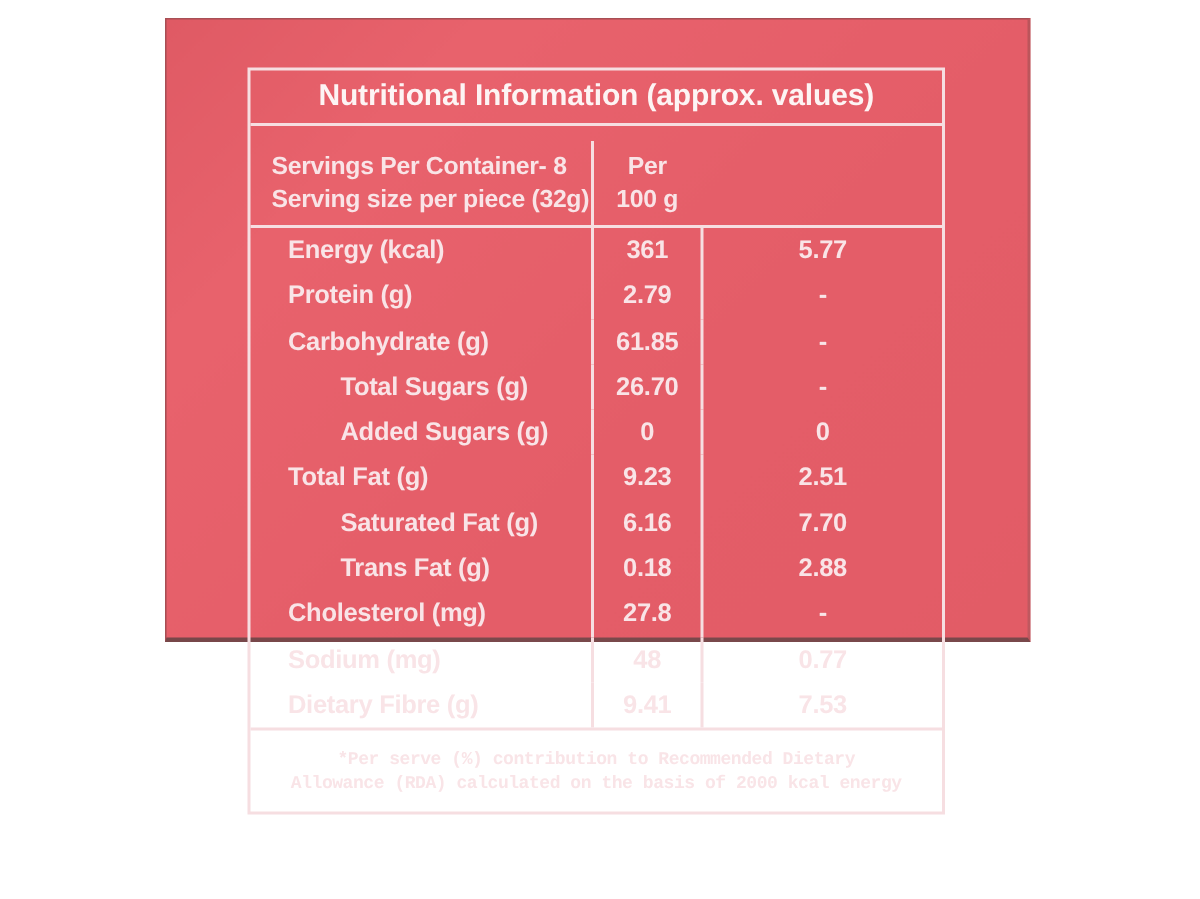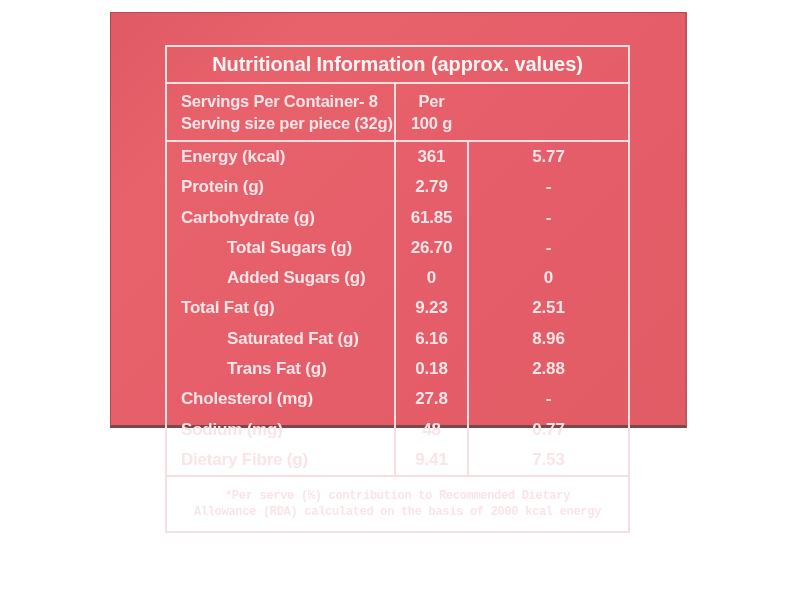--- a/index.html
+++ b/index.html
@@ -57,38 +57,39 @@
   }
   .grid .cell {
     box-sizing: border-box;
   }
   .grid .c2, .grid .c3 {
     border-left: 2px solid #f6dee1;
     text-align: center;
   }
   .header {
     border-bottom: 2px solid #f6dee1;
+    margin-top: 10px;
   }
   .header .cell {
     height: 56px;
     display: flex;
     flex-direction: column;
     justify-content: center;
     font-size: 16.5px;
     line-height: 1.35;
   }
   .header .c1 { padding-left: 14px; }
   .body-grid .cell {
     height: 30.3px;
     line-height: 30.3px;
     font-size: 17px;
     white-space: nowrap;
     overflow: hidden;
   }
-  .body-grid .c1 { padding-left: 14px; }
+  .body-grid .c1 { padding-left: 25px; }
   .body-grid .c1.indent { padding-left: 60px; }
   .footer-row {
     border-top: 2px solid #f6dee1;
     height: 54px;
     display: flex;
     flex-direction: column;
     justify-content: center;
     align-items: center;
     text-align: center;
     font-size: 12px;
@@ -137,21 +138,21 @@
         <div class="cell c1 indent">Added Sugars (g)</div>
         <div class="cell c2">0</div>
         <div class="cell c3">0</div>
 
         <div class="cell c1">Total Fat (g)</div>
         <div class="cell c2">9.23</div>
         <div class="cell c3">2.51</div>
 
         <div class="cell c1 indent">Saturated Fat (g)</div>
         <div class="cell c2">6.16</div>
-        <div class="cell c3">8.96</div>
+        <div class="cell c3">7.70</div>
 
         <div class="cell c1 indent">Trans Fat (g)</div>
         <div class="cell c2">0.18</div>
         <div class="cell c3">2.88</div>
 
         <div class="cell c1">Cholesterol (mg)</div>
         <div class="cell c2">27.8</div>
         <div class="cell c3">-</div>
 
         <div class="cell c1">Sodium (mg)</div>

